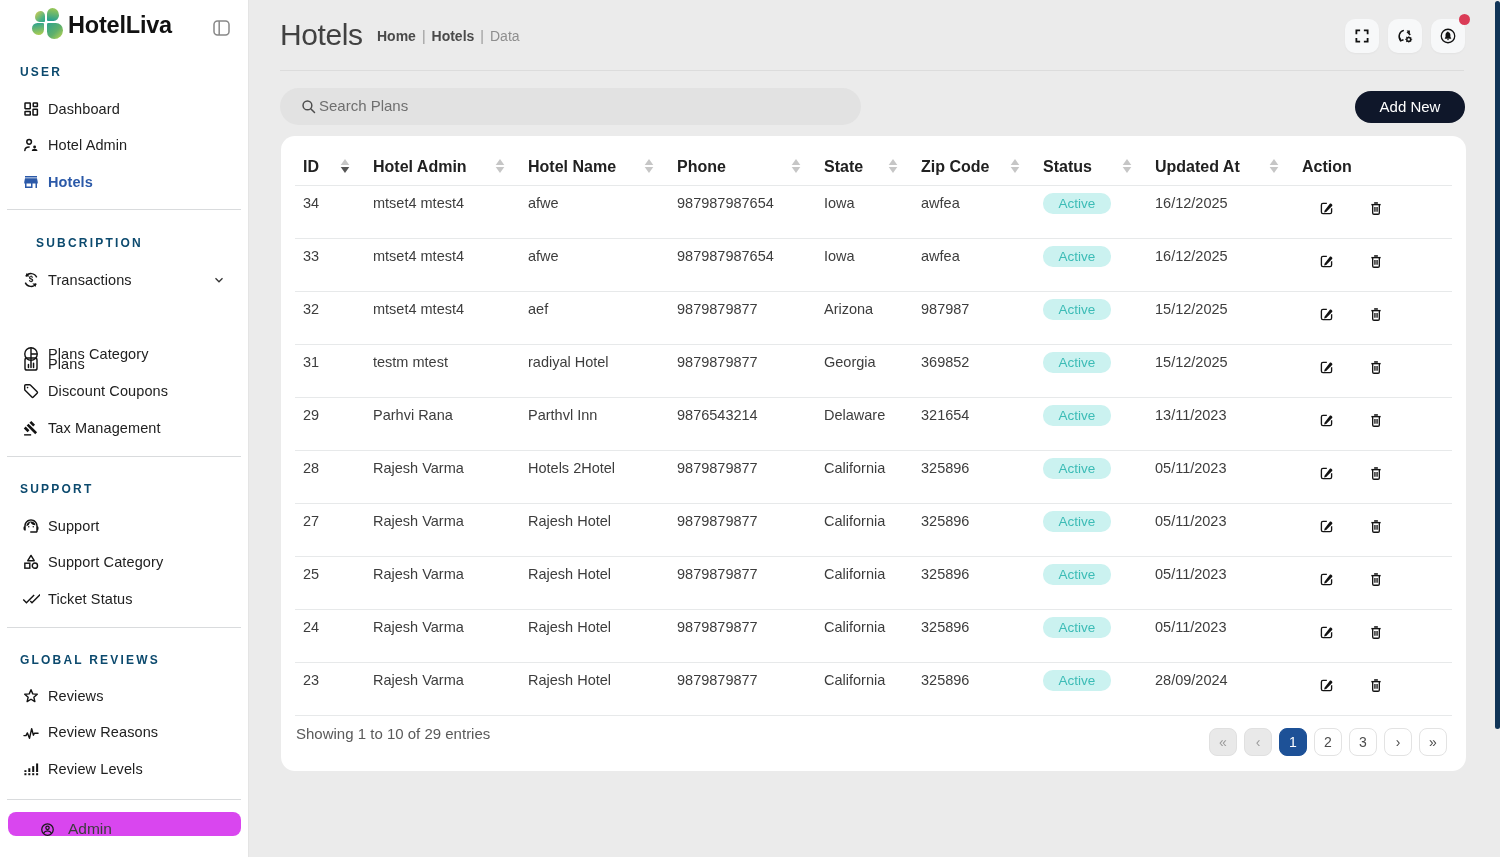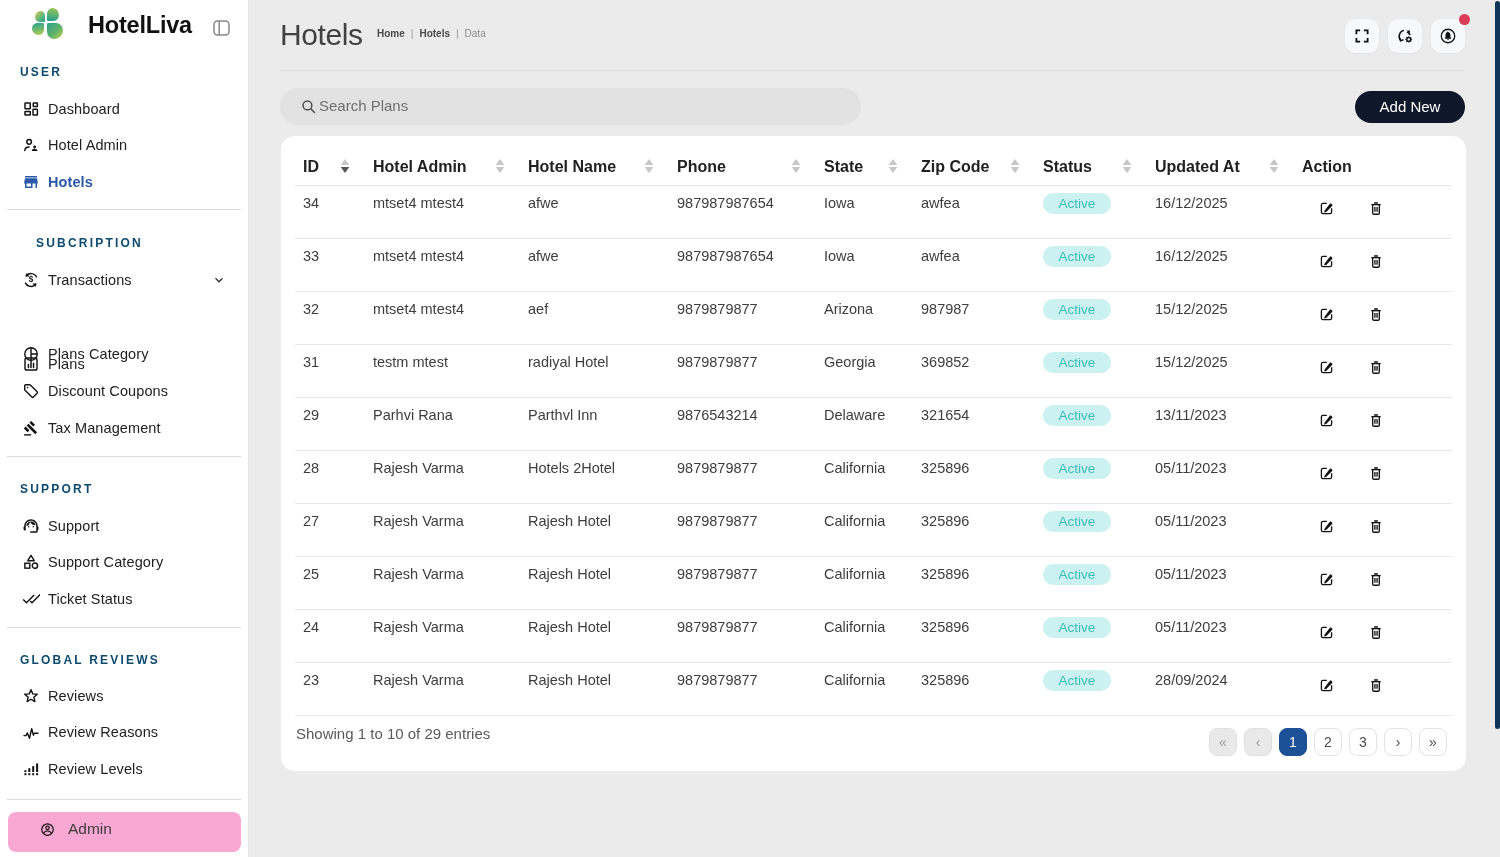--- a/index.html
+++ b/index.html
@@ -13,39 +13,39 @@
   .logo div { position:absolute; }
   .leaf-tl { left:3px; top:3px; width:10px; height:11px; border-radius:55% 45% 8% 45%;
              background:linear-gradient(135deg,#ddcf4e 0%,#49b184 70%,#2aa78c 100%); }
   .leaf-tr { left:15px; top:0px; width:12px; height:13px; border-radius:45% 55% 45% 8%;
              background:linear-gradient(190deg,#a3ca50 0%,#2ba18e 90%); }
   .leaf-bl { left:0px; top:15px; width:12px; height:12px; border-radius:45% 8% 45% 55%;
              background:linear-gradient(170deg,#35a58c 10%,#b5d04c 100%); }
   .leaf-br { left:15px; top:15px; width:16px; height:16px; border-radius:8% 45% 55% 45%;
              background:linear-gradient(135deg,#2fa38c 0%,#60b06b 55%,#c3d94f 100%); }
   .brand { position:absolute; left:68px; top:12px; font-size:23.5px; font-weight:700; color:#111;
-           letter-spacing:-0.2px;margin-left:20px; }
+           letter-spacing:-0.2px; }
   .toggle { position:absolute; left:213px; top:20px; }
 
   .slabel { position:absolute; left:20px; font-size:12px; font-weight:700; color:#0c4a6e;
             letter-spacing:2.2px; line-height:24px; height:24px; }
   .sitem { position:absolute; left:0; width:249px; height:24px; line-height:24px; }
   .sitem svg.ic { position:absolute; left:22px; top:3px; }
   .sitem .txt { position:absolute; left:48px; top:0; font-size:14.5px; color:#212121; letter-spacing:0.1px; }
   .sitem.active .txt { color:#2b59a8; font-weight:700; }
   .sitem .chev { position:absolute; left:212px; top:5px; }
   .sdiv { position:absolute; left:7px; width:234px; border-top:1px solid #d9dbdd; }
-  .adminbox { position:absolute; left:8px; top:812px; width:233px; height:40px; background:#f9a8d4;
+  .adminbox { position:absolute; left:8px; top:812px; width:233px; height:24px; background:#d946ef;
               border-radius:8px; }
   .adminbox svg { position:absolute; left:31.5px; top:10px; }
   .adminbox .txt { position:absolute; left:60px; top:8px; font-size:15.5px; color:#3c3c3c; }
 
   
   .title { position:absolute; left:280px; top:18px; font-size:30px; line-height:34px; color:#414141; letter-spacing:-0.4px; }
-  .crumbs { position:absolute; left:377px; top:28px; font-size:10px; color:#4a4a4a; }
+  .crumbs { position:absolute; left:377px; top:28px; font-size:14px; color:#4a4a4a; }
   .crumbs b { font-weight:700; color:#4a4a4a; }
   .crumbs .sep { color:#9a9a9a; padding:0 6px; font-weight:400; }
   .crumbs .muted { color:#8e8e8e; }
   .hr { position:absolute; left:280px; top:70px; width:1184px; border-top:1px solid #dcdcdc; }
 
   .topbtn { position:absolute; top:19px; width:34px; height:34px; background:#f7f8f9; border-radius:10px;
             box-shadow:0 1px 2px rgba(0,0,0,0.04); }
   .topbtn svg { position:absolute; left:8px; top:8px; }
   .reddot { position:absolute; left:1459px; top:14px; width:11px; height:11px; border-radius:50%;
             background:#da3b56; }

